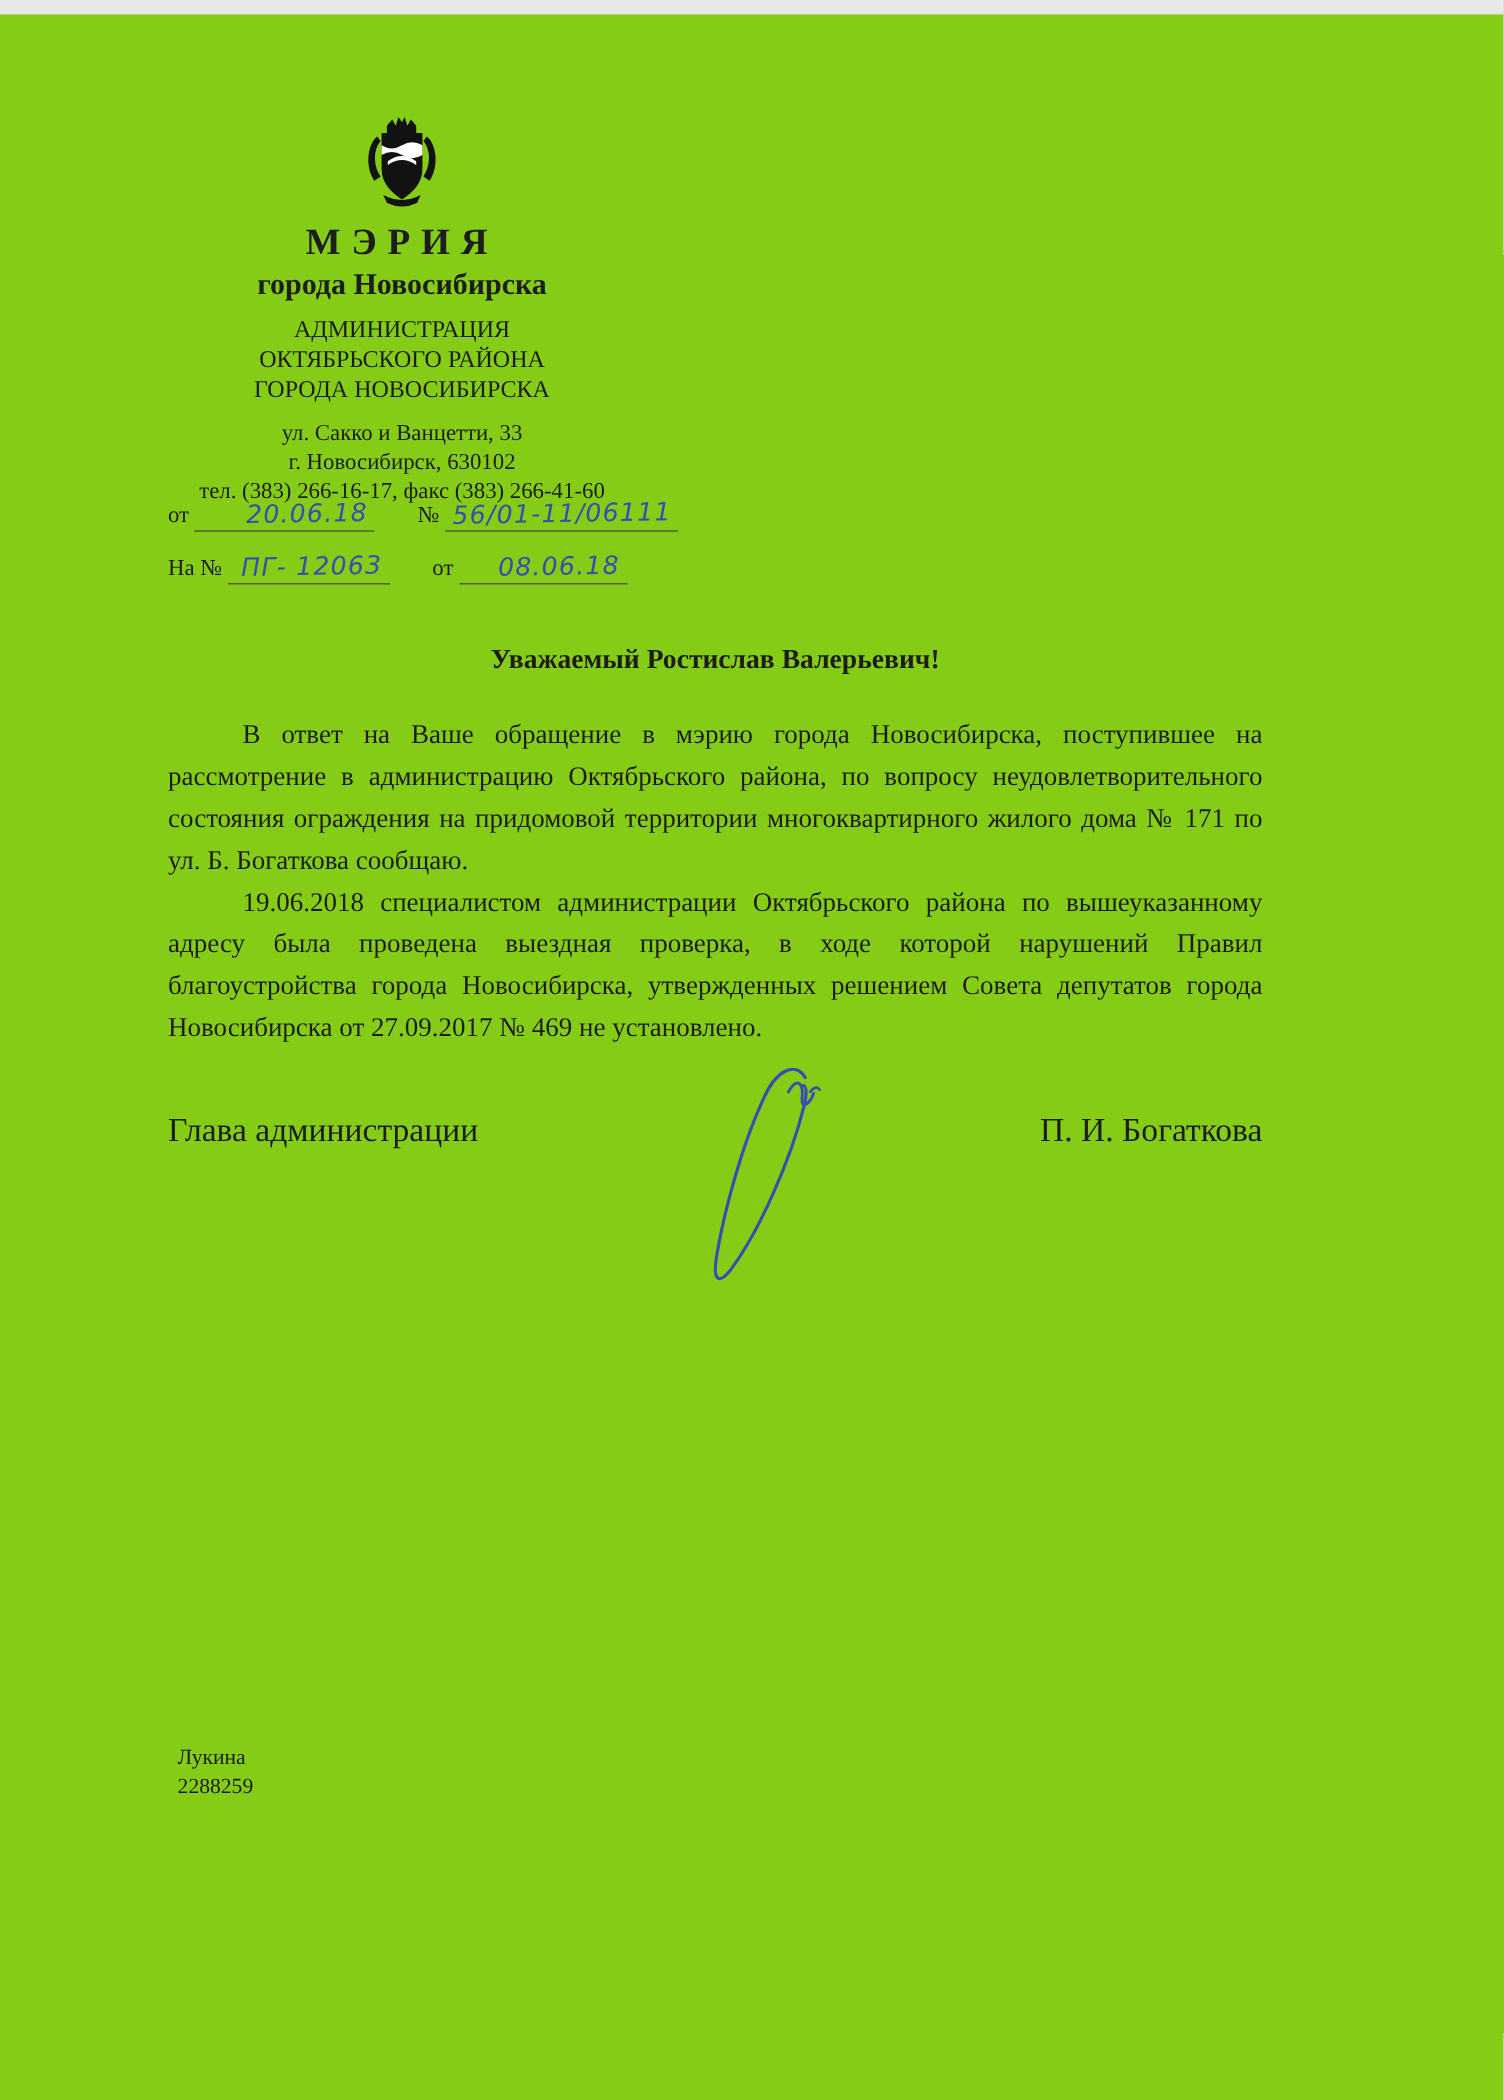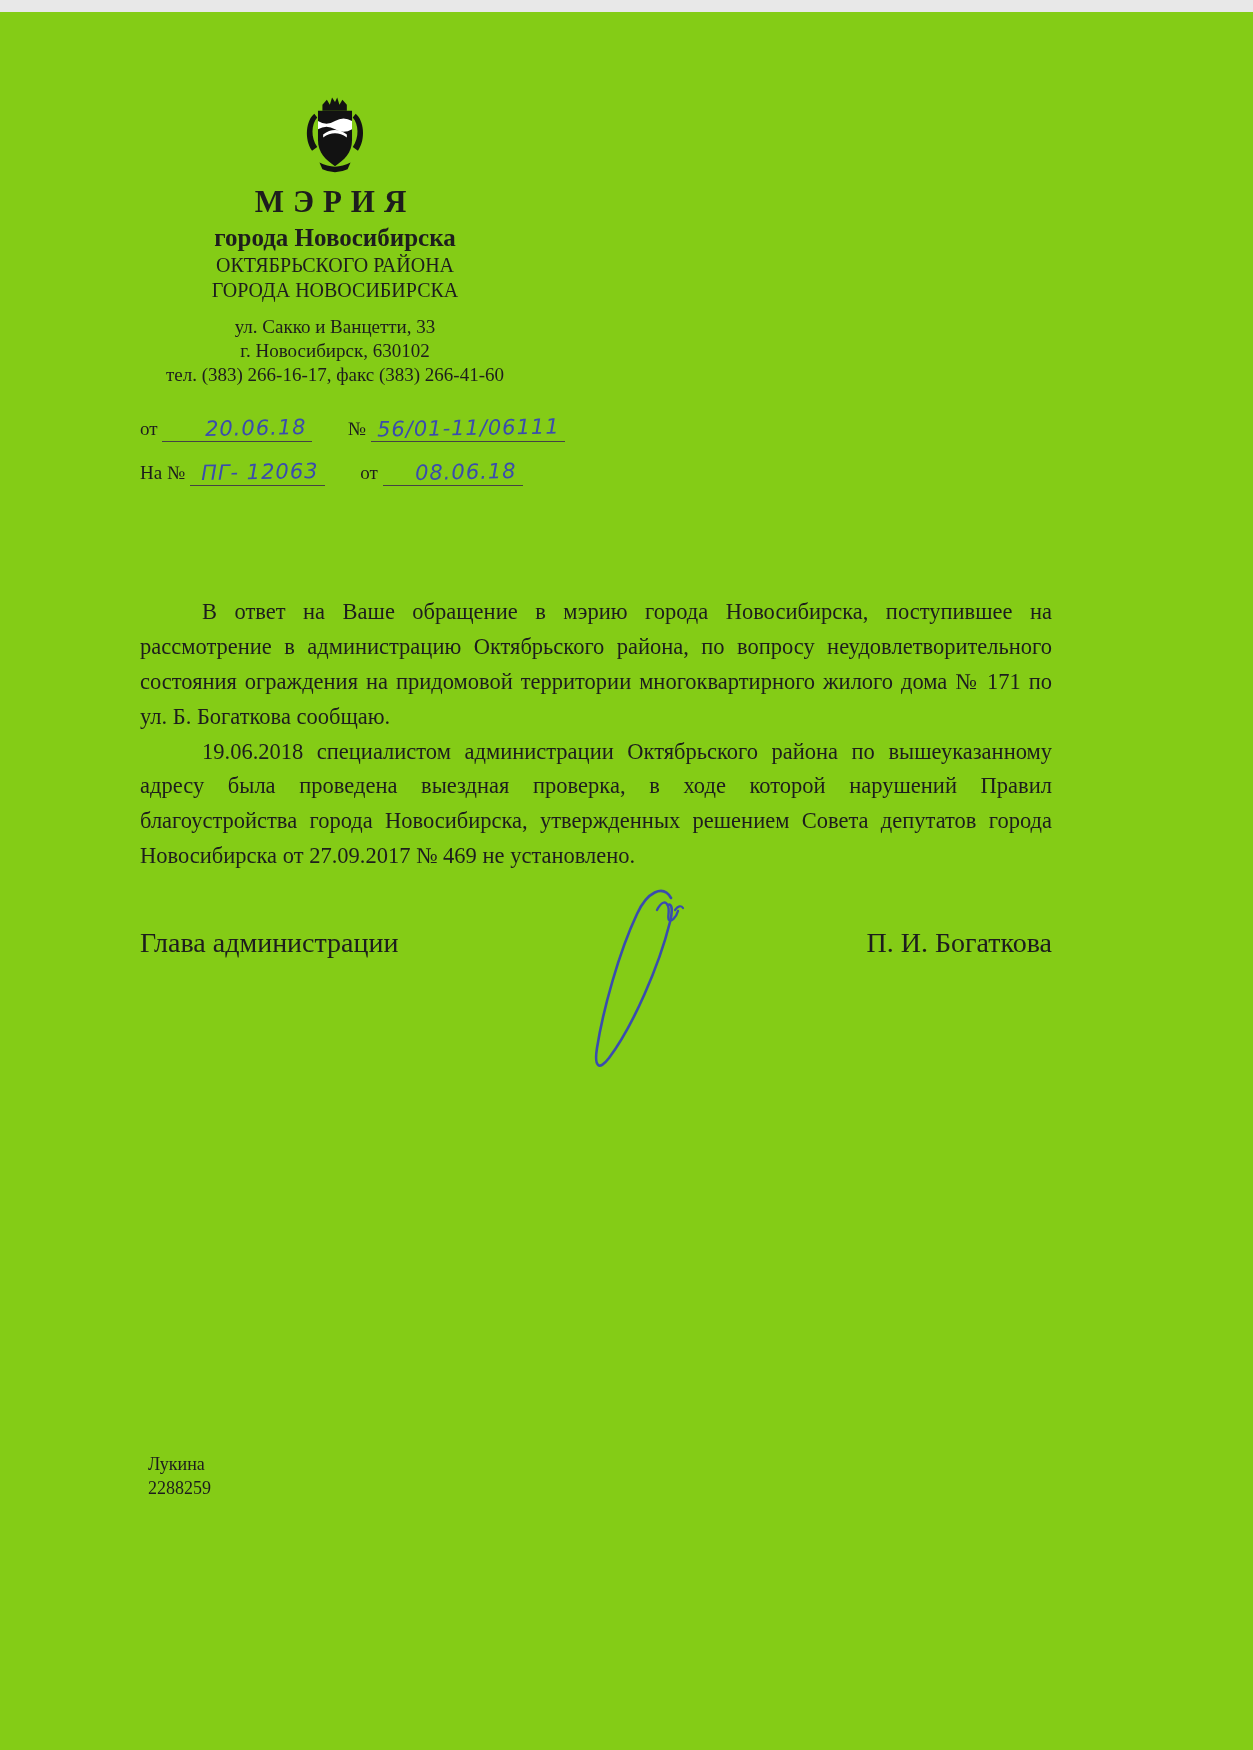--- a/index.html
+++ b/index.html
@@ -106,20 +106,21 @@
 
         <path d="M27 44 q11.5 7 23 0 t23 0 v11 q-11.5 7 -23 0 t-23 0 z" fill="#ffffff"></path>
 
         <path d="M34 62 q16 -12 32 0 l0 4 q-16 -11 -32 0 z" fill="#ffffff"></path>
 
         <path d="M29 100 q21 11 42 0 l-4 9 q-17 8 -34 0 z" fill="#121212"></path>
       </svg>
     </span>
     <div class="org-name-1">МЭРИЯ</div>
     <div class="org-name-2">города Новосибирска</div>
+    <div class="org-sub org-sub-first">АДМИНИСТРАЦИЯ</div>
     <div class="org-sub">ОКТЯБРЬСКОГО РАЙОНА</div>
     <div class="org-sub">ГОРОДА НОВОСИБИРСКА</div>
     <div class="addr addr-first">ул. Сакко и Ванцетти, 33</div>
     <div class="addr">г. Новосибирск, 630102</div>
     <div class="addr">тел. (383) 266-16-17, факс (383) 266-41-60</div>
   </div>
 
 
   <div class="ref-line ref-line-1">
     <span class="ref-label">от</span>
@@ -130,20 +131,21 @@
   </div>
 
   <div class="ref-line ref-line-2">
     <span class="ref-label">На №</span>
     <span class="ref-field ref-field-reply"><span class="hand">ПГ- 12063</span></span>
     <span class="ref-gap"></span>
     <span class="ref-label">от</span>
     <span class="ref-field ref-field-rdate"><span class="hand">08.06.18</span></span>
   </div>
 
+  <div class="salutation">Уважаемый Ростислав Валерьевич!</div>
 
   <div class="body-text">
     <p>В ответ на Ваше обращение в мэрию города Новосибирска, поступившее на рассмотрение в администрацию Октябрьского района, по вопросу неудовлетворительного состояния ограждения на придомовой территории многоквартирного жилого дома № 171 по ул. Б. Богаткова сообщаю.</p>
     <p>19.06.2018 специалистом администрации Октябрьского района по вышеуказанному адресу была проведена выездная проверка, в ходе которой нарушений Правил благоустройства города Новосибирска, утвержденных решением Совета депутатов города Новосибирска от 27.09.2017 № 469 не установлено.</p>
   </div>
 
   <div class="sign-row">
     <span>Глава администрации</span>
     <span>П. И. Богаткова</span>
   </div>

